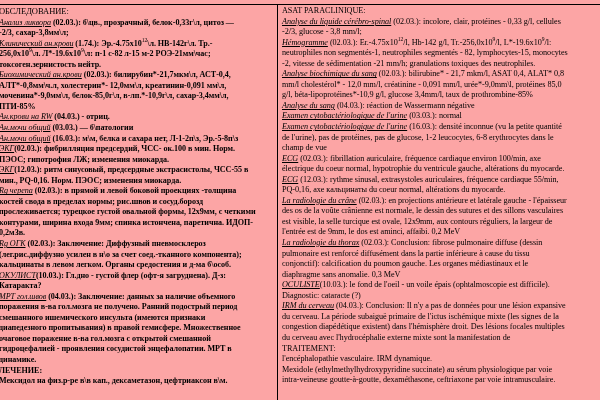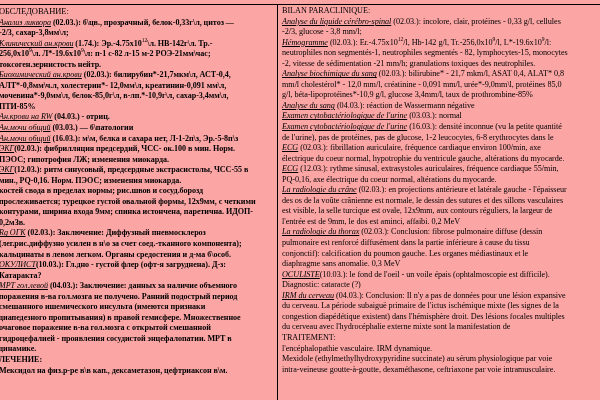--- a/index.html
+++ b/index.html
@@ -137,60 +137,62 @@
           <div class="line"><span class="b">АЛТ*-0,8мм\ч.л, холестерин*- 12,0мм\л, креатинин-0,091 мм\л,</span></div>
           <div class="line"><span class="b">мочевина*-9,0мм\л, белок-85,0г\л, в-лп.*-10,9г\л, сахар-3,4мм\л,</span></div>
           <div class="line"><span class="b">ПТИ-85%</span></div>
           <div class="line"><span class="u">Ан.крови на RW</span><span class="b"> (04.03.) - отриц.</span></div>
           <div class="line"><span class="u">Ан.мочи общий</span><span class="b"> (03.03.) — б\патологии</span></div>
           <div class="line"><span class="u">Ан.мочи общий</span><span class="b"> (16.03.): м\м, белка и сахара нет, Л-1-2п\з, Эр.-5-8п\з</span></div>
           <div class="line"><span class="u">ЭКГ</span><span class="b">(02.03.): фибрилляция предсердий, ЧСС- ок.100 в мин. Норм.</span></div>
           <div class="line"><span class="b">ПЭОС; гипотрофия ЛЖ; изменения миокарда.</span></div>
           <div class="line"><span class="u">ЭКГ</span><span class="b">(12.03.): ритм синусовый, предсердные экстрасистолы, ЧСС-55 в</span></div>
           <div class="line"><span class="b">мин., PQ-0,16. Норм. ПЭОС; изменения миокарда.</span></div>
+          <div class="line"><span class="u">Rg черепа</span><span class="b"> (02.03.): в прямой и левой боковой проекциях -толщина</span></div>
           <div class="line"><span class="b">костей свода в пределах нормы; рис.швов и сосуд.борозд</span></div>
           <div class="line"><span class="b">прослеживается; турецкое густой овальной формы, 12x9мм, с четкими</span></div>
           <div class="line"><span class="b">контурами, ширина входа 9мм; спинка истончена, паретична. ИДОП-</span></div>
           <div class="line"><span class="b">0,2мЗв.</span></div>
           <div class="line"><span class="u">Rg ОГК</span><span class="b"> (02.03.): Заключение: Диффузный пневмосклероз</span></div>
           <div class="line"><span class="b">(лег.рис.диффузно усилен в н\о за счет соед.-тканного компонента);</span></div>
           <div class="line"><span class="b">кальцинаты в левом легком. Органы средостения и д-ма б\особ.</span></div>
           <div class="line"><span class="u">ОКУЛИСТ</span><span class="b">(10.03.): Гл.дно - густой флер (офт-я загруднена). Д-з:</span></div>
           <div class="line"><span class="b">Катаракта?</span></div>
-          <div class="line"><span class="u">МРТ гол.левой</span><span class="b"> (04.03.): Заключение: данных за наличие объемного</span></div>
+          <div class="line"><span class="u">МРТ гол.швов</span><span class="b"> (04.03.): Заключение: данных за наличие объемного</span></div>
           <div class="line"><span class="b">поражения в-ва гол.мозга не получено. Ранний подострый период</span></div>
           <div class="line"><span class="b">смешанного ишемического инсульта (имеются признаки</span></div>
           <div class="line"><span class="b">диапедезного пропитывания) в правой гемисфере. Множественное</span></div>
           <div class="line"><span class="b">очаговое поражение в-ва гол.мозга с открытой смешанной</span></div>
           <div class="line"><span class="b">гидроцефалией - проявления сосудистой энцефалопатии. МРТ в</span></div>
           <div class="line"><span class="b">динамике.</span></div>
           <div class="line"><span class="b">ЛЕЧЕНИЕ:</span></div>
           <div class="line"><span class="b">Мексидол на физ.р-ре в\в кап.,  дексаметазон, цефтриаксон в\м.</span></div>
         </div>
     </div>
 
     <div class="col col-right">
-      <div class="line heading">BILAN PARACLINIQUE:</div>
+      <div class="line heading">ASAT PARACLINIQUE:</div>
       <div id="right-lines">
           <div class="line"><span class="u">Analyse du liquide cérébro-spinal</span><span> (02.03.): incolore, clair, protéines - 0,33 g/l, cellules</span></div>
           <div class="line"><span>-2/3, glucose - 3,8 mm/l;</span></div>
           <div class="line"><span class="u">Hémogramme</span><span> (02.03.): Er.-4.75x10</span><sup>12</sup><span>/l, Hb-142 g/l, Tr.-256,0x10</span><sup>9</sup><span>/l, L*-19.6x10</span><sup>9</sup><span>/l:</span></div>
           <div class="line"><span>neutrophiles non segmentés-1, neutrophiles segmentés - 82, lymphocytes-15, monocytes</span></div>
           <div class="line"><span>-2, vitesse de sédimentation -21 mm/h; granulations toxiques des neutrophiles.</span></div>
           <div class="line"><span class="u">Analyse biochimique du sang</span><span> (02.03.): bilirubine* - 21,7 mkm/l, ASAT 0,4, ALAT* 0,8</span></div>
           <div class="line"><span>mm/l cholestérol* - 12,0 mm/l, créatinine - 0,091 mm/l, urée*-9,0mm\l, protéines 85,0</span></div>
           <div class="line"><span>g/l, béta-lipoprotéines*-10,9 g/l, glucose 3,4mm/l, taux de prothrombine-85%</span></div>
           <div class="line"><span class="u">Analyse du sang</span><span> (04.03.): réaction de Wassermann négative</span></div>
           <div class="line"><span class="u">Examen cytobactériologique de l'urine</span><span> (03.03.): normal</span></div>
           <div class="line"><span class="u">Examen cytobactériologique de l'urine</span><span> (16.03.): densité inconnue (vu la petite quantité</span></div>
           <div class="line"><span>de l'urine), pas de protéines, pas de glucose, 1-2 leucocytes, 6-8 erythrocytes dans le</span></div>
+          <div class="line"><span>champ de vue</span></div>
           <div class="line"><span class="u">ECG</span><span> (02.03.): fibrillation auriculaire, fréquence cardiaque environ 100/min, axe</span></div>
           <div class="line"><span>électrique du coeur normal, hypotrophie du ventricule gauche, altérations du myocarde.</span></div>
           <div class="line"><span class="u">ECG</span><span> (12.03.): rythme sinusal, extrasystoles auriculaires, fréquence cardiaque 55/min,</span></div>
-          <div class="line"><span>PQ-0,16, axe électrique du coeur normal, altérations du myocarde.</span></div>
+          <div class="line"><span>PQ-0,16, axe кальцинаты du coeur normal, altérations du myocarde.</span></div>
           <div class="line"><span class="u">La radiologie du crâne</span><span> (02.03.): en projections antérieure et latérale gauche - l'épaisseur</span></div>
           <div class="line"><span>des os de la voûte crânienne est normale, le dessin des sutures et des sillons vasculaires</span></div>
           <div class="line"><span>est visible, la selle turcique est ovale, 12x9mm, aux contours réguliers, la largeur de</span></div>
           <div class="line"><span>l'entrée est de 9mm, le dos est aminci, affaibi. 0,2 MeV</span></div>
           <div class="line"><span class="u">La radiologie du thorax</span><span> (02.03.): Conclusion:  fibrose pulmonaire diffuse (dessin</span></div>
           <div class="line"><span>pulmonaire est renforcé diffusément dans la partie inférieure à cause du tissu</span></div>
           <div class="line"><span>conjonctif): calcification du poumon gauche. Les organes médiastinaux et le</span></div>
           <div class="line"><span>diaphragme sans anomalie. 0,3 MeV</span></div>
           <div class="line"><span class="u">OCULISTE</span><span>(10.03.): le fond de l'oeil - un voile épais (ophtalmoscopie est difficile).</span></div>
           <div class="line"><span>Diagnostic: cataracte (?)</span></div>

